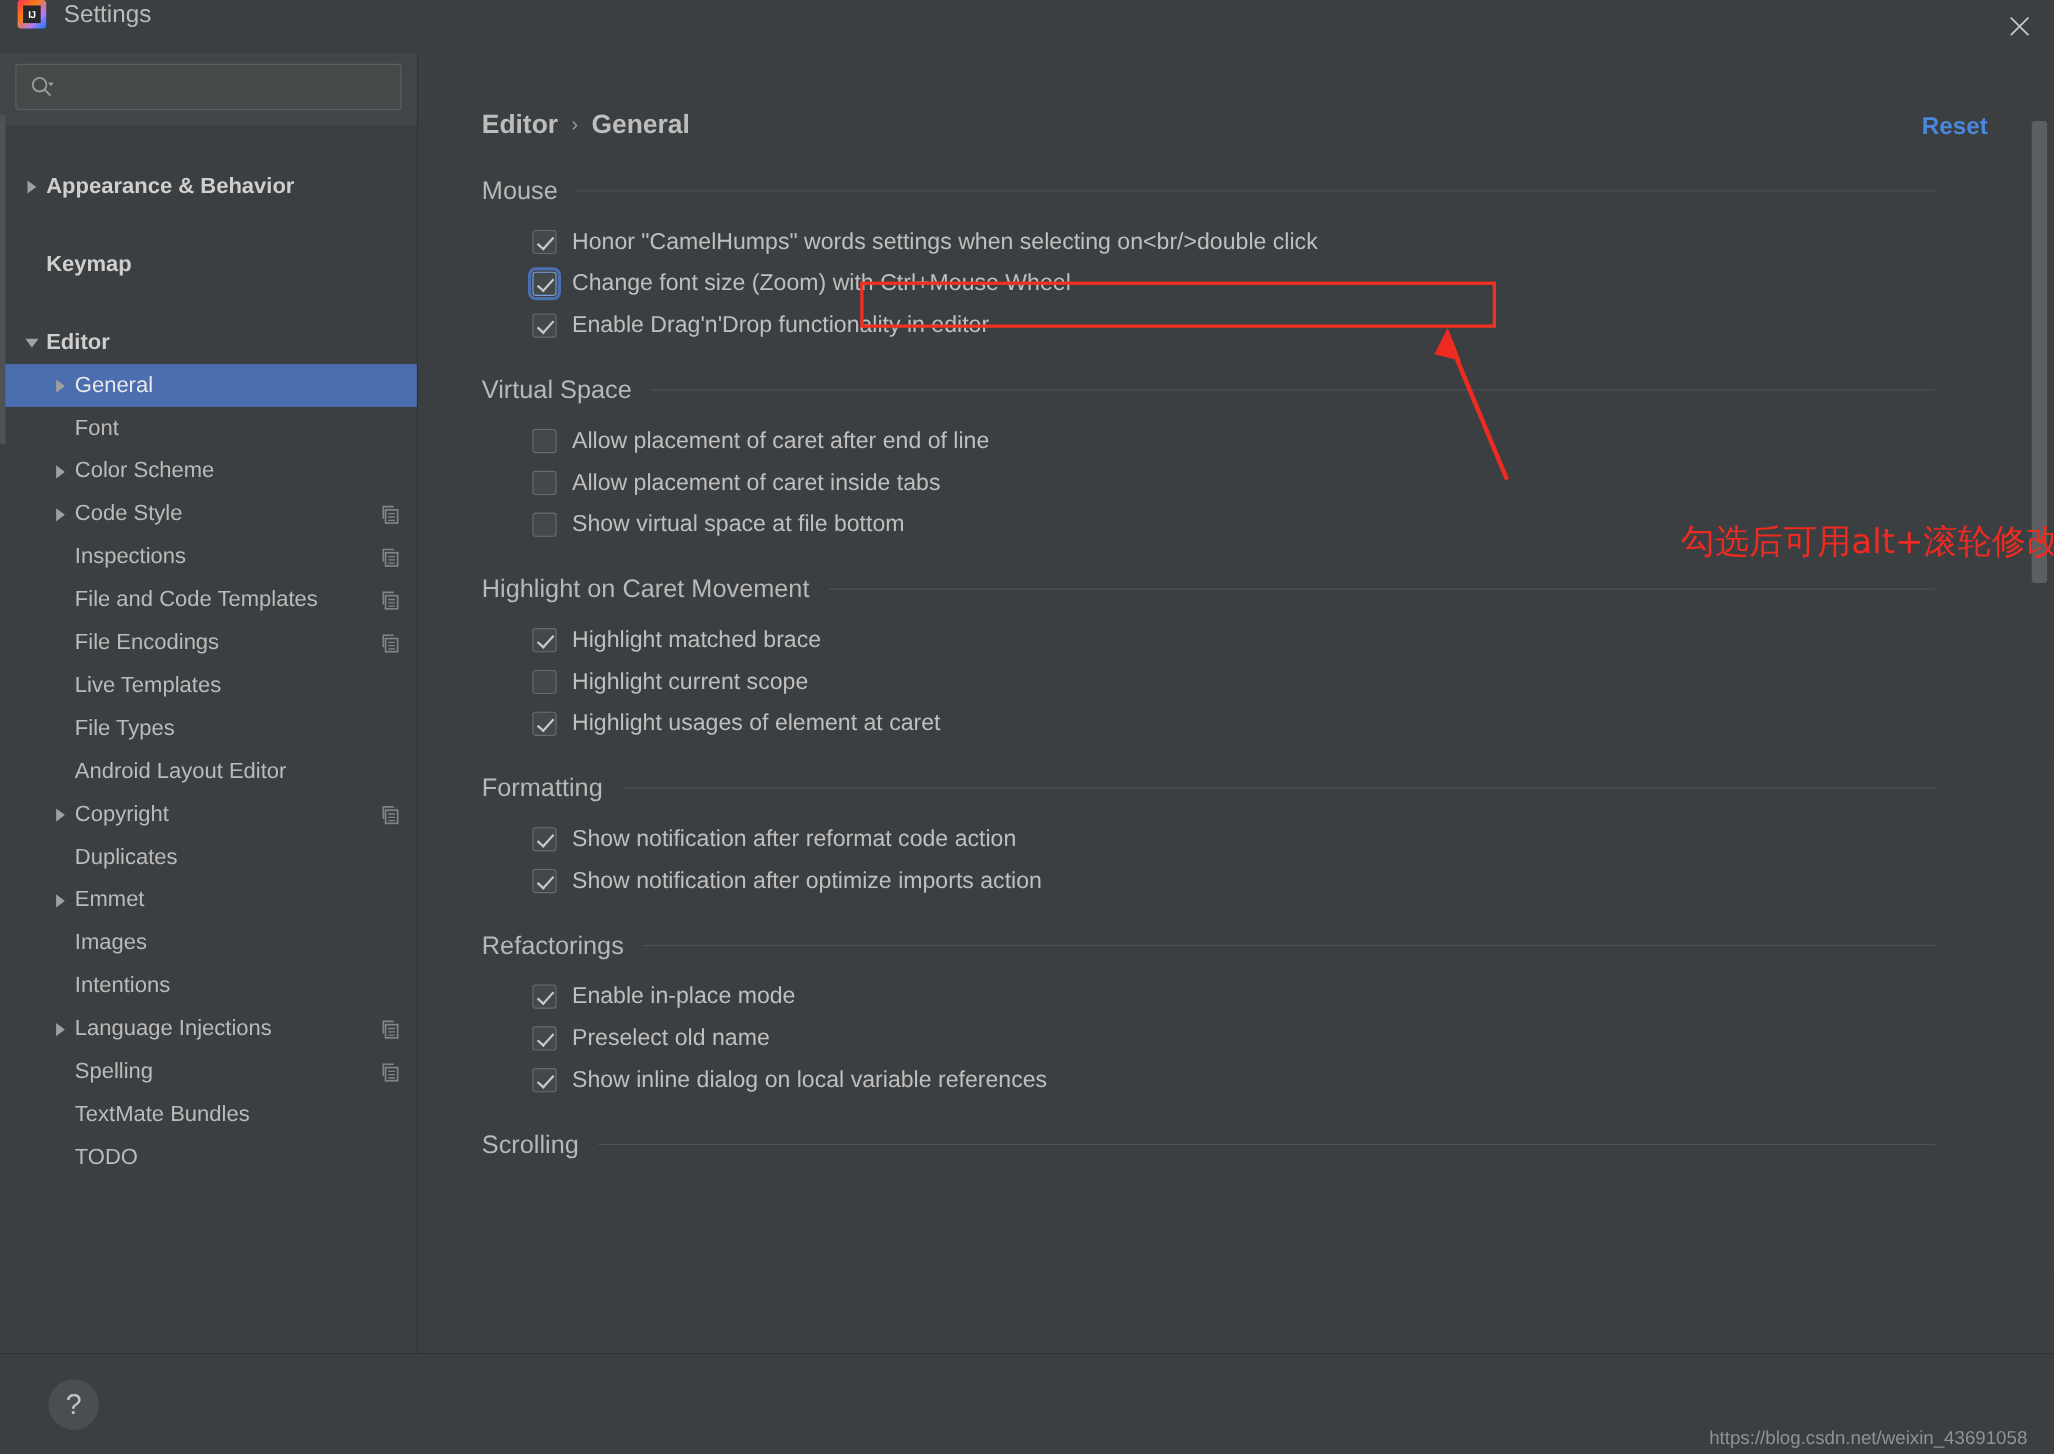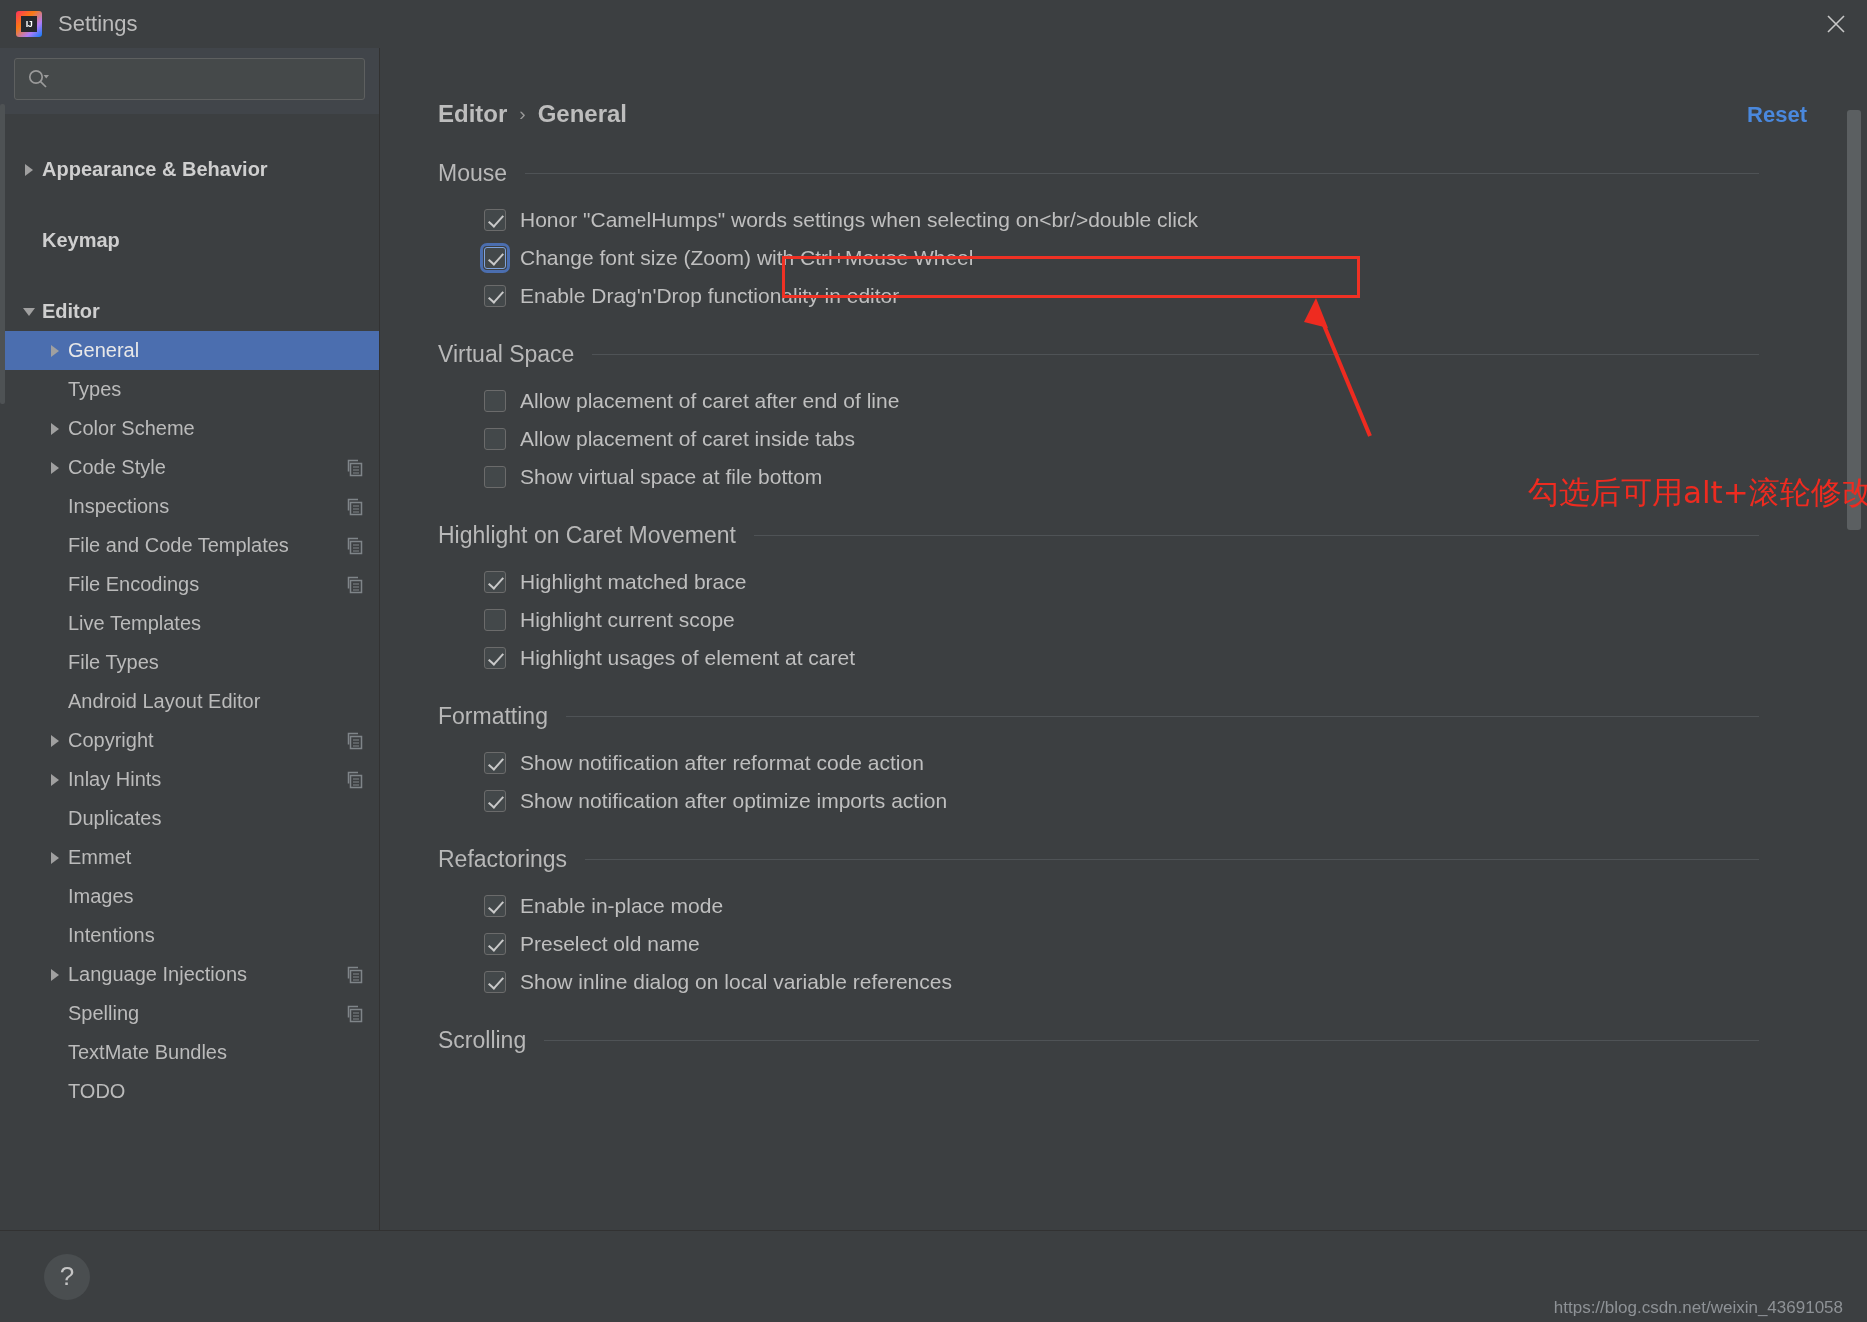--- a/index.html
+++ b/index.html
@@ -13,21 +13,21 @@
     position: relative;
     width: 1867px; height: 1322px;
     background: #3c3f41;
     display: flex; flex-direction: column;
   }
 
   
   .titlebar {
     height: 48px; flex: 0 0 48px;
     background: #3c3f41;
-    display: flex; align-items: center;
+    display: flex; align-items: flex-start;
     padding-left: 16px;
     position: relative;
   }
   .ij-logo {
     width: 26px; height: 26px; border-radius: 3px;
     background:
       linear-gradient(135deg, #fe315d 0%, #f97a12 36%, #b07bf6 70%, #087cfa 100%);
     position: relative; flex: 0 0 26px;
   }
   .ij-logo::after {
@@ -319,21 +319,21 @@
           <div class="tree-item lvl1 selected">
             <span class="tree-arrow">
               <svg width="12" height="14" viewBox="0 0 12 14">
                 <path d="M2 1 L10 7 L2 13 Z" fill="#a0a0a0"></path>
               </svg>
             </span>
             <span class="tree-label">General</span>
           </div>
           <div class="tree-item lvl1">
             <span class="tree-arrow"></span>
-            <span class="tree-label">Types</span>
+            <span class="tree-label">Font</span>
           </div>
           <div class="tree-item lvl1">
             <span class="tree-arrow">
               <svg width="12" height="14" viewBox="0 0 12 14">
                 <path d="M2 1 L10 7 L2 13 Z" fill="#a0a0a0"></path>
               </svg>
             </span>
             <span class="tree-label">Color Scheme</span>
           </div>
           <div class="tree-item lvl1">
@@ -396,35 +396,20 @@
             <span class="tree-arrow"></span>
             <span class="tree-label">Android Layout Editor</span>
           </div>
           <div class="tree-item lvl1">
             <span class="tree-arrow">
               <svg width="12" height="14" viewBox="0 0 12 14">
                 <path d="M2 1 L10 7 L2 13 Z" fill="#a0a0a0"></path>
               </svg>
             </span>
             <span class="tree-label">Copyright</span>
-            <span class="copy-icon">
-              <svg width="20" height="20" viewBox="0 0 20 20">
-                <rect x="5.5" y="5.5" width="11" height="12" fill="none" stroke="#9aa0a6" stroke-width="1.5"></rect>
-                <path d="M3.5 13.5 L3.5 2.5 L13 2.5" fill="none" stroke="#9aa0a6" stroke-width="1.5"></path>
-                <path d="M8 9 L14 9 M8 12 L14 12 M8 15 L14 15" stroke="#9aa0a6" stroke-width="1.2"></path>
-              </svg>
-            </span>
-          </div>
-          <div class="tree-item lvl1">
-            <span class="tree-arrow">
-              <svg width="12" height="14" viewBox="0 0 12 14">
-                <path d="M2 1 L10 7 L2 13 Z" fill="#a0a0a0"></path>
-              </svg>
-            </span>
-            <span class="tree-label">Inlay Hints</span>
             <span class="copy-icon">
               <svg width="20" height="20" viewBox="0 0 20 20">
                 <rect x="5.5" y="5.5" width="11" height="12" fill="none" stroke="#9aa0a6" stroke-width="1.5"></rect>
                 <path d="M3.5 13.5 L3.5 2.5 L13 2.5" fill="none" stroke="#9aa0a6" stroke-width="1.5"></path>
                 <path d="M8 9 L14 9 M8 12 L14 12 M8 15 L14 15" stroke="#9aa0a6" stroke-width="1.2"></path>
               </svg>
             </span>
           </div>
           <div class="tree-item lvl1">
             <span class="tree-arrow"></span>

